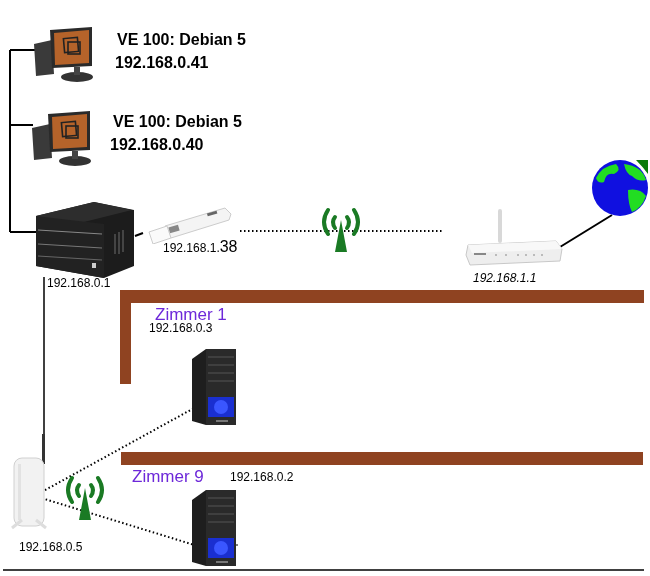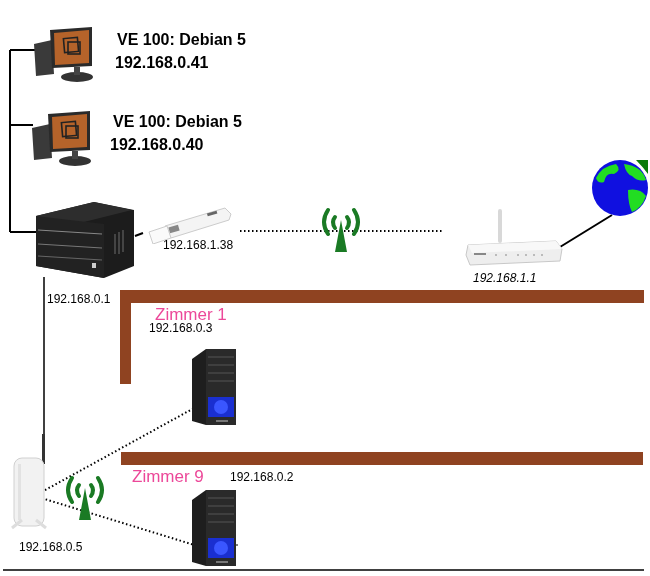--- a/index.html
+++ b/index.html
@@ -1,20 +1,20 @@
 <!DOCTYPE html>
 <html><head>
   <meta charset="utf-8">
   <style>
     html, body { margin: 0; padding: 0; background: #ffffff; }
     body { width: 650px; height: 576px; position: relative; overflow: hidden; font-family: "Liberation Sans", sans-serif; }
     .abs { position: absolute; }
     .lbl { position: absolute; font-size: 12px; color: #000; white-space: nowrap; }
     .lbl-bold { font-weight: bold; font-size: 16px; }
-    .room { position: absolute; font-size: 17px; color: #ec4899; white-space: nowrap; }
+    .room { position: absolute; font-size: 17px; color: #6d28d9; white-space: nowrap; }
     .wall { position: absolute; background: #8f4321; }
     svg.canvas { position: absolute; left: 0; top: 0; }
   </style>
 </head>
 <body>
 
 <svg class="canvas" width="650" height="576">
 
   <path d="M10 50 L10 232 M10 50 L36 50 M10 125 L33 125 M10 232 L36 232" stroke="#000" stroke-width="2" fill="none"></path>
 
@@ -69,30 +69,30 @@
   <line x1="4" y1="36" x2="68" y2="40" stroke="#888" stroke-width="1"></line>
   <line x1="4" y1="50" x2="68" y2="54" stroke="#777" stroke-width="1"></line>
   <line x1="4" y1="62" x2="68" y2="66" stroke="#666" stroke-width="1"></line>
   <rect x="58" y="69" width="4" height="5" fill="#ccc"></rect>
   <g fill="#444">
     <rect x="80" y="40" width="2" height="20"></rect>
       <rect x="84" y="38" width="2" height="22"></rect>
       <rect x="88" y="36" width="2" height="22"></rect>
   </g>
 </svg>
-<div class="lbl" style="left:47px; top:292px;">192.168.0.1</div>
+<div class="lbl" style="left:47px; top:276px;">192.168.0.1</div>
 
 <svg class="abs" style="left:145px; top:204px;" width="90" height="40">
   <polygon points="20,22 80,4 86,10 84,16 26,34" fill="#f4f4f4" stroke="#ccc" stroke-width="1"></polygon>
   <polygon points="4,28 22,22 26,34 8,40" fill="#fafafa" stroke="#ccc" stroke-width="1"></polygon>
   <rect x="24" y="22" width="10" height="6" fill="#888" transform="rotate(-16 29 25)"></rect>
   <rect x="62" y="8" width="10" height="3" fill="#666" transform="rotate(-16 67 9)"></rect>
 </svg>
 <div class="lbl" style="left:163px; top:238px;">
-  <span>192.168.1.</span><span style="font-size:12px;">38</span>
+  <span>192.168.1.</span><span style="font-size:16px;">38</span>
 </div>
 
 <svg class="abs" style="left:318px; top:204px;" width="46" height="52">
   <g fill="none" stroke="#1a7a24" stroke-width="4" stroke-linecap="round">
     <path d="M10 6 Q2 18 10 30"></path>
     <path d="M36 6 Q44 18 36 30"></path>
     <path d="M17 13 Q13 18 17 24"></path>
     <path d="M29 13 Q33 18 29 24"></path>
   </g>
   <polygon points="23,16 17,48 29,48" fill="#1a7a24"></polygon>

